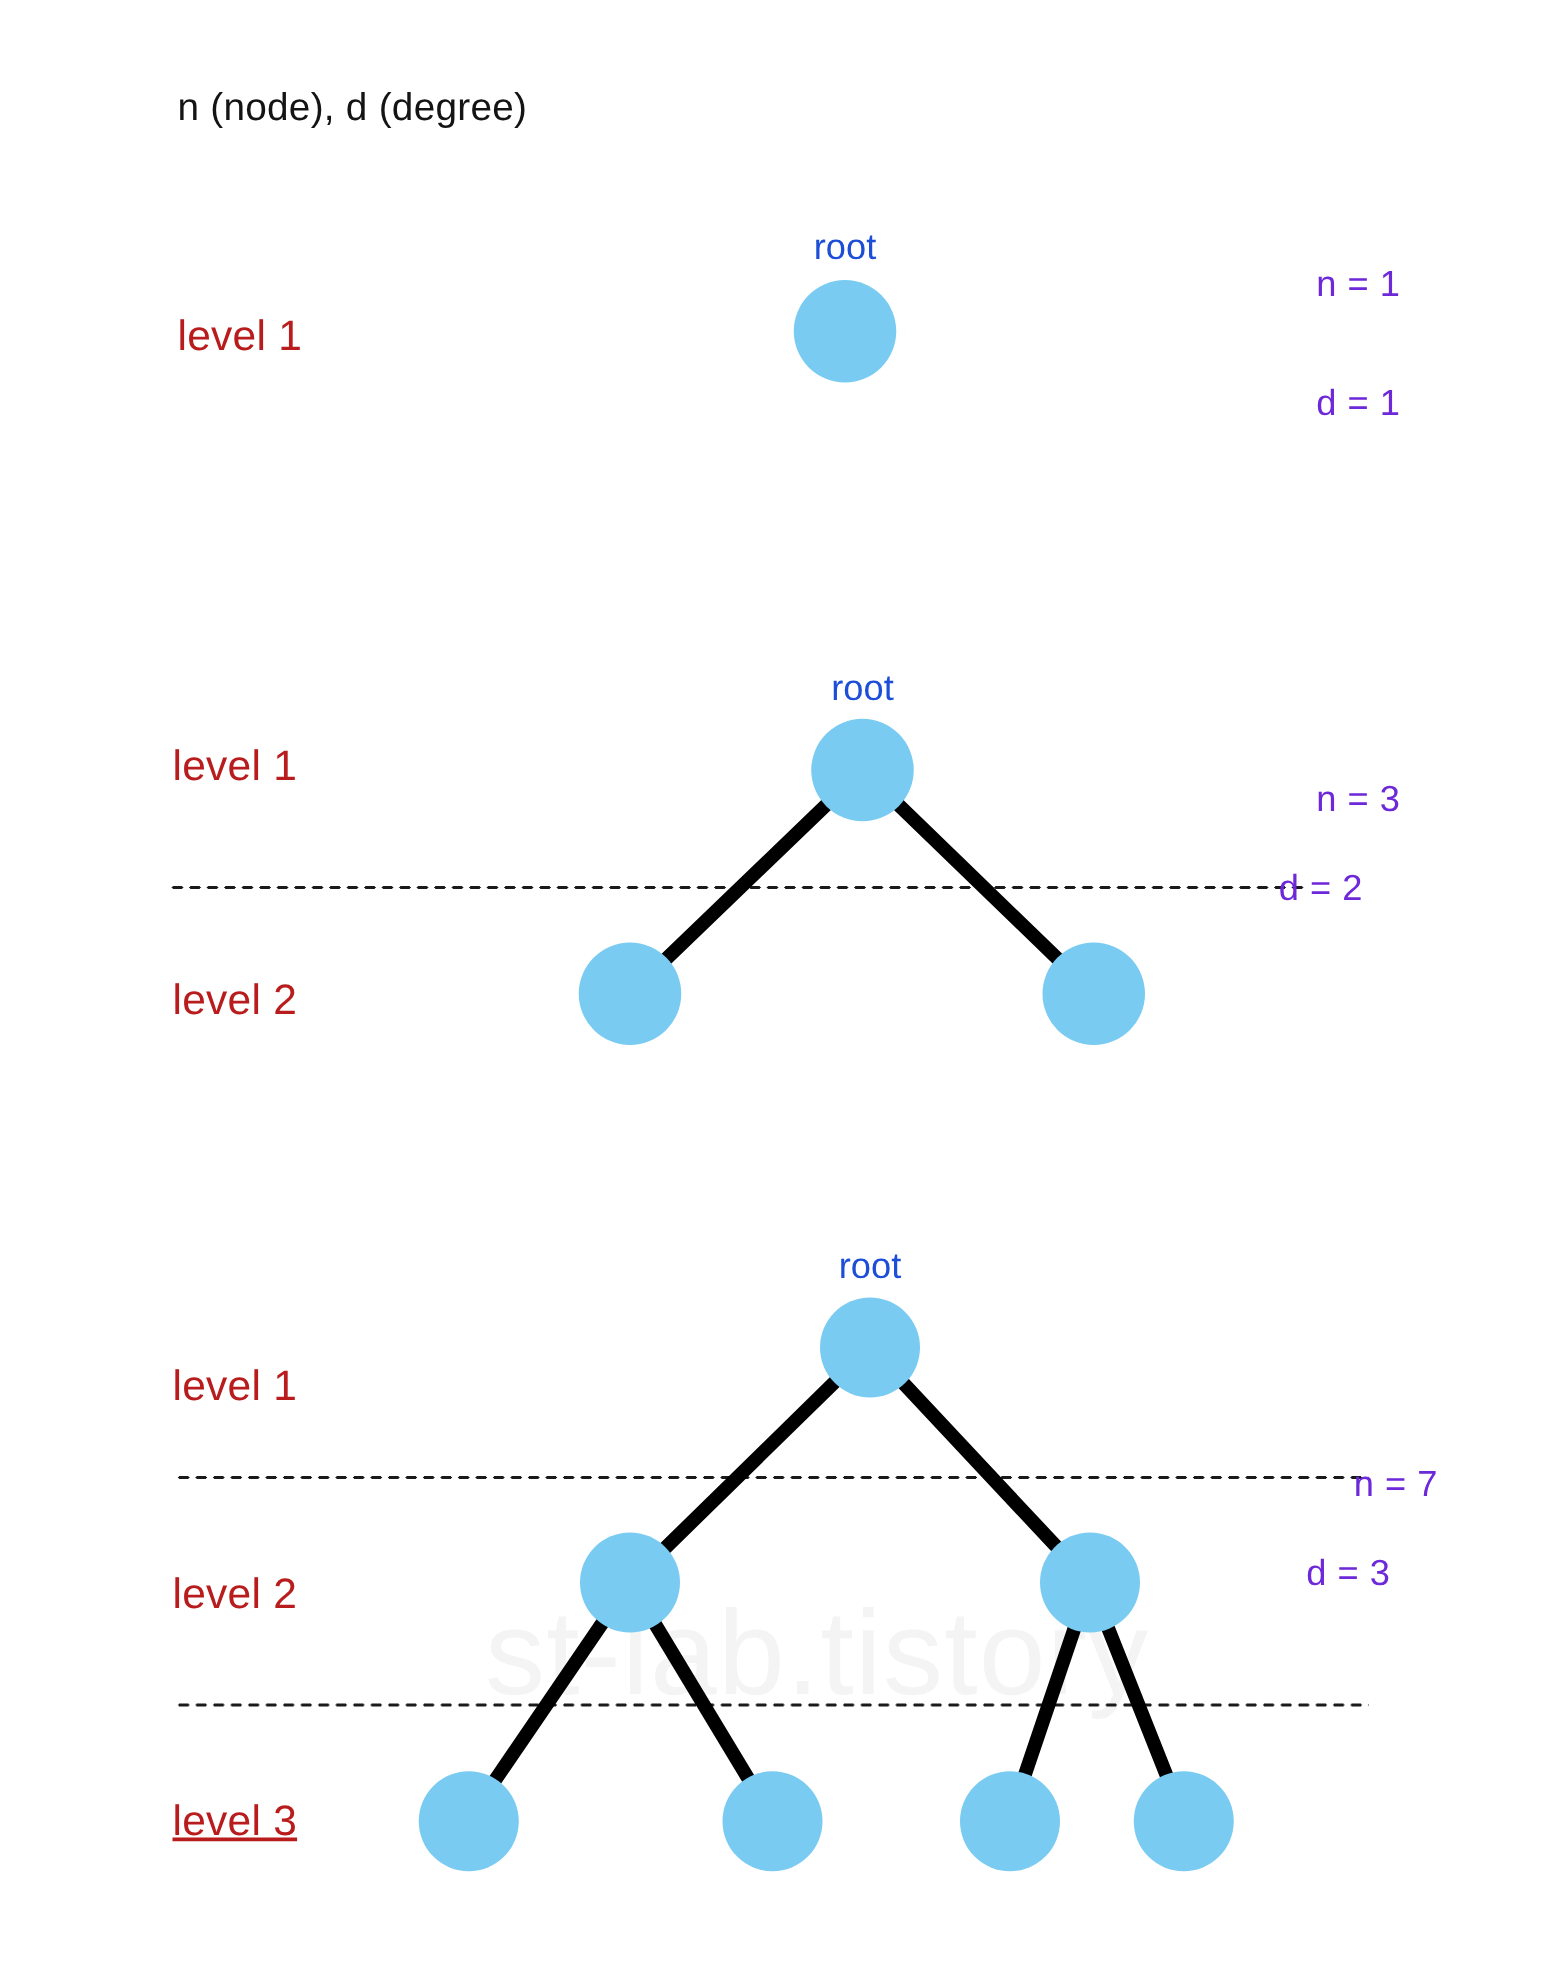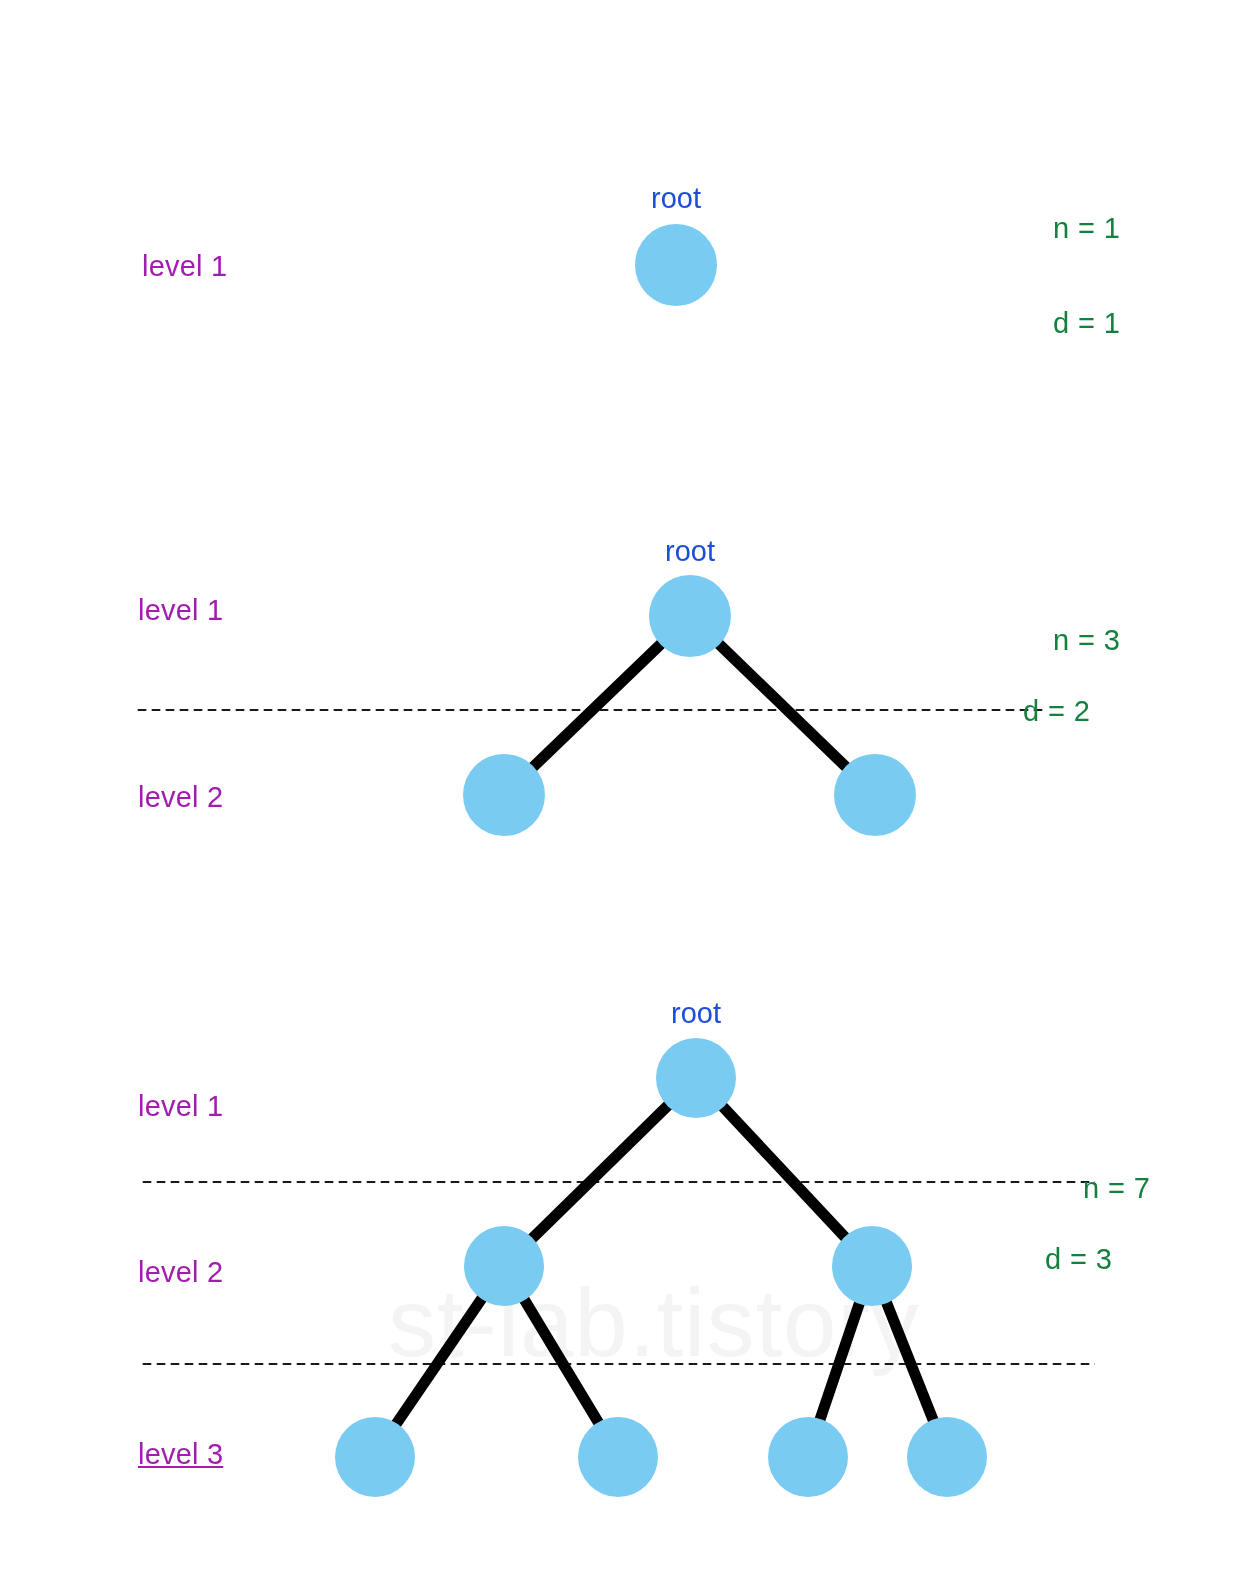--- a/index.html
+++ b/index.html
@@ -31,32 +31,32 @@
     top: 68px;
     font-size: 31px;
     font-weight: 400;
     letter-spacing: 0.2px;
     color: #141414;
     white-space: nowrap;
   }
 
   .level-label {
     position: absolute;
-    font-size: 29px;
+    font-size: 34px;
     font-weight: 400;
-    color: #a21caf;
+    color: #b91c1c;
     white-space: nowrap;
     letter-spacing: 0.2px;
   }
 
   .stat-label {
     position: absolute;
     font-size: 29px;
     font-weight: 400;
-    color: #15803d;
+    color: #6d28d9;
     white-space: nowrap;
     letter-spacing: 0.4px;
   }
 
   .root-label {
     position: absolute;
     font-size: 29px;
     font-weight: 400;
     color: #1d4ed8;
     white-space: nowrap;
@@ -98,20 +98,21 @@
     width: 1238px;
     height: 1574px;
     pointer-events: none;
   }
 </style>
 </head>
 <body>
 
 <div class="canvas">
 
+  <div class="title">n (node), d (degree)</div>
 
   <div class="watermark">st-lab.tistory</div>
 
   <div>
     <div class="level-label" style="left:142px; top:250px;">level 1</div>
 
     <div class="root-label" style="left:676px; top:182px;">root</div>
 
     <div class="node" style="left:676px; top:265px; width:82px; height:82px;"></div>
 

